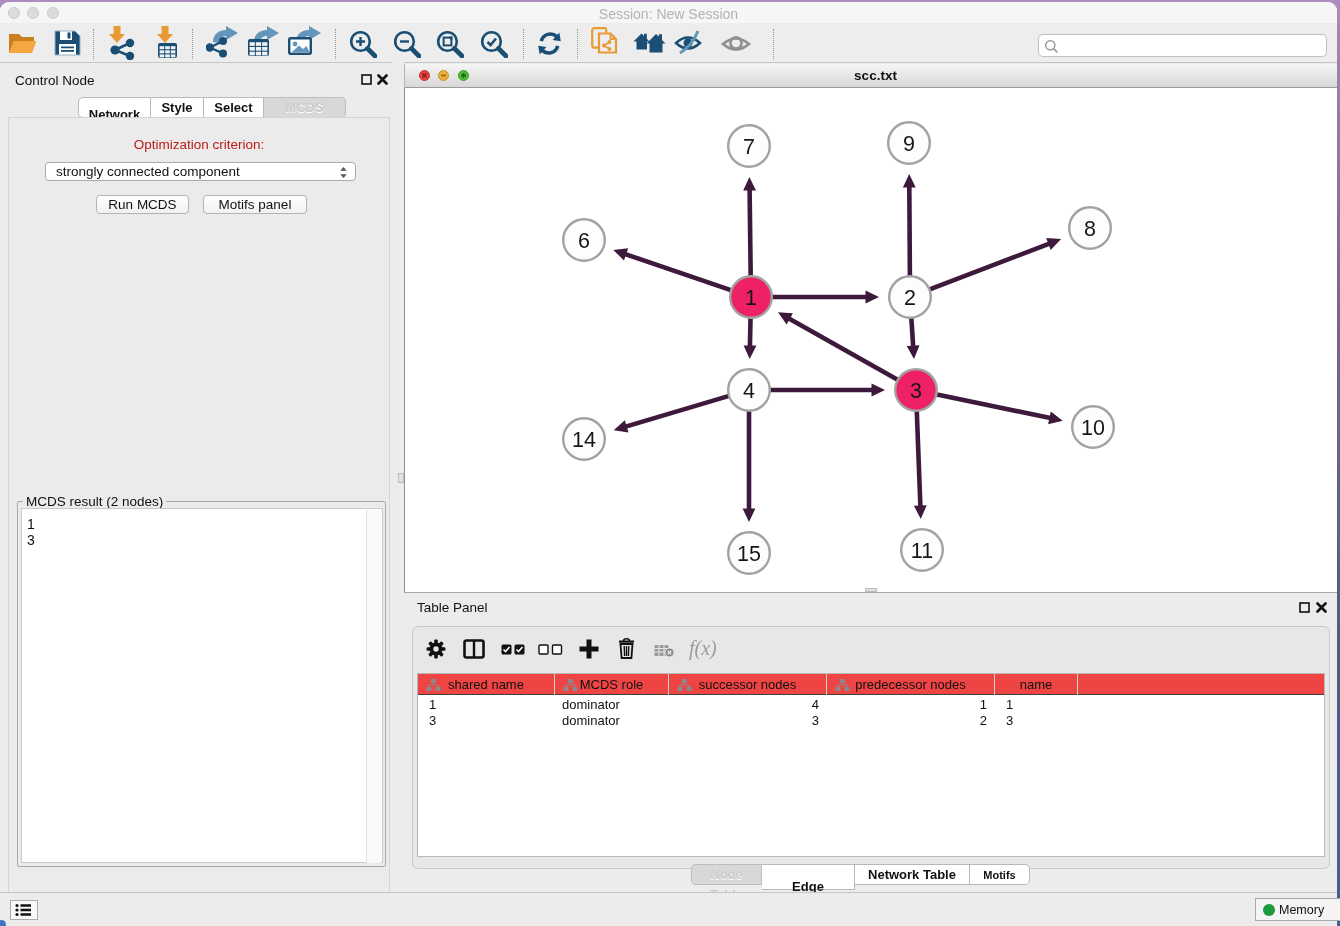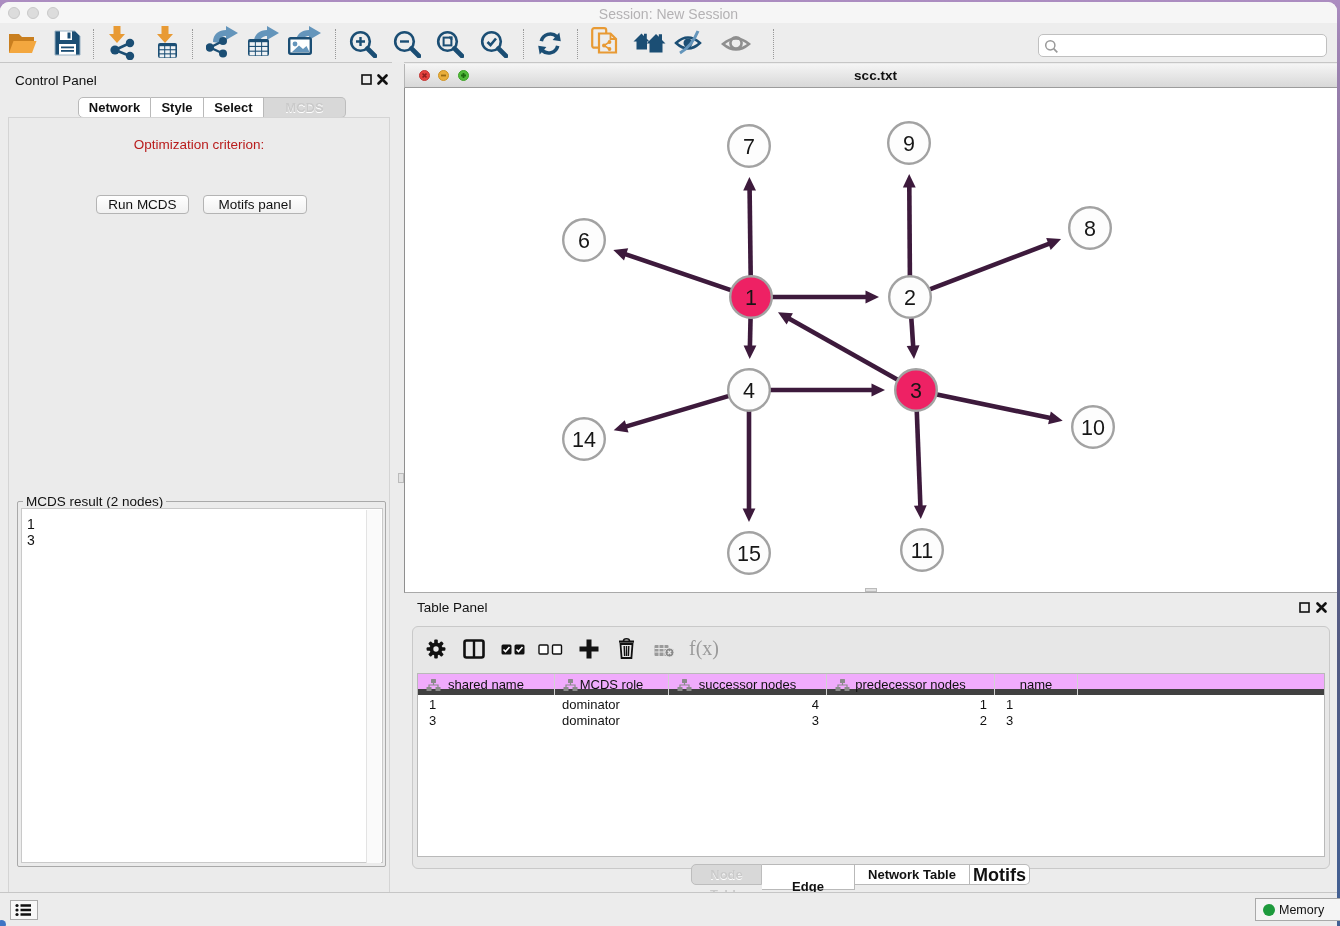--- a/index.html
+++ b/index.html
@@ -36,21 +36,21 @@
 #nwin{position:absolute;left:404px;top:61px;width:933px;height:532px}
 #ntitle{position:absolute;left:0;top:1px;width:100%;height:24px;background:linear-gradient(#f5f5f5,#d8d8d8);border-bottom:1px solid #9c9c9c;border-left:1px solid #b5b5b5}
 .mac{position:absolute;top:6px;width:11px;height:11px;border-radius:50%}
 #ntext{position:absolute;top:4px;width:100%;text-align:center;font-size:13.5px;font-weight:bold;color:#111}
 #ncanvas{position:absolute;left:0;top:25px;width:933px;height:505px;background:#fff;border-left:1px solid #8f8f8f;border-bottom:1px solid #a9a9a9}
 
 #tpanel{position:absolute;left:404px;top:591px;width:933px;height:301px;background:#ececec}
 #tphead{position:absolute;left:13px;top:7px;font-size:13.5px;color:#111}
 #tbox{position:absolute;left:8px;top:33px;width:918px;height:243px;background:#e7e7e7;border:1px solid #c9c9c9;border-radius:6px}
 #ttable{position:absolute;left:4px;top:46px;width:908px;height:184px;background:#fff;border:1px solid #b9b9b9}
-#thead{position:absolute;left:0;top:0;width:100%;height:21px;background:#f0abfc;border-bottom:6px solid #404040;font-size:13px;color:#111}
+#thead{position:absolute;left:0;top:0;width:100%;height:21px;background:#ef4444;border-bottom:1px solid #404040;font-size:13px;color:#111}
 .th{position:absolute;top:0;height:21px;border-right:1px solid #d2d2d2;text-align:center;line-height:21px}
 .row{position:absolute;font-size:13px;color:#111;height:16px;line-height:16px}
 .cell{position:absolute}
 .btabs{position:absolute;display:flex;height:21px}
 
 #status{position:absolute;left:0;top:890px;width:1337px;height:34px;background:#ececec;border-top:1px solid #c6c6c6}
 #memb{position:absolute;left:1255px;top:5px;width:97px;height:23px;background:#f4f4f4;border:1px solid #a9a9a9;font-size:12.5px;color:#111}
 #listb{position:absolute;left:10px;top:7px;width:28px;height:20px;background:#f8f8f8;border:1px solid #ababab}
 </style></head>
 <body>
@@ -192,35 +192,39 @@
 <div class="tsep" style="left:577px"></div>
 <div class="tsep" style="left:773px"></div>
 <div id="search">
         <svg style="position:absolute;left:5px;top:4px" width="15" height="15" viewBox="0 0 15 15">
           <circle cx="6.3" cy="6.3" r="4.6" fill="none" stroke="#999" stroke-width="1.5"></circle>
           <path d="M9.7 9.7 L13.3 13.3" stroke="#999" stroke-width="1.7"></path>
         </svg>
       </div>
     </div>
 <div id="cpanel">
-  <div id="cphead">Control Panel</div>
+  <div id="cphead">Control Node</div>
   <svg class="winicon" style="left:361px" width="11" height="11" viewBox="0 0 11 11">
         <rect x="1" y="1" width="9" height="9" fill="none" stroke="#111" stroke-width="1.6"></rect>
       </svg>
   <svg class="winicon" style="left:377px" width="11" height="11" viewBox="0 0 11 11">
         <path d="M1.5 1.5 L9.5 9.5 M9.5 1.5 L1.5 9.5" stroke="#111" stroke-width="2.6" stroke-linecap="round"></path>
       </svg>
   <div class="tabs" style="left:78px;top:35px">
-    <div class="tab first" style="width:73px;padding:0">Network</div>
+    <div class="tab first" style="width:73px;padding:7px">Network</div>
         <div class="tab" style="width:53px;padding:0">Style</div>
         <div class="tab" style="width:60px;padding:0">Select</div>
         <div class="tab sel last" style="width:82px;padding:0">MCDS</div>
   </div>
   <div id="cpbody">
     <div id="optlabel">Optimization criterion:</div>
+    <div id="combo">strongly connected component<svg style="position:absolute;right:7px;top:3px" width="9" height="13" viewBox="0 0 9 14">
+            <path d="M1 5 L4.5 1 L8 5 Z" fill="#555"></path>
+            <path d="M1 9 L4.5 13 L8 9 Z" fill="#555"></path>
+          </svg></div>
     <div class="btn" style="left:87px;top:77px;width:93px">Run MCDS</div>
     <div class="btn" style="left:194px;top:77px;width:104px">Motifs panel</div>
     <div id="fieldset">
       <div id="legend">MCDS result (2 nodes)</div>
       <div id="resultbox">
             <div class="txt">1<br>3</div>
             <div id="rscroll"></div>
           </div>
     </div>
   </div>
@@ -350,21 +354,21 @@
 <path d="M6.2 8 L6.6 18 M8.5 8 L8.5 18 M10.8 8 L10.4 18" stroke="#111" stroke-width="1.4"></path>
         </svg>
 <svg style="position:absolute;left:241px;top:17px" width="21" height="14" viewBox="0 0 21 14">
           <rect x="0.5" y="1" width="14" height="11" rx="1" fill="#9a9a9a"></rect>
           <g stroke="#e7e7e7" stroke-width="1">
             <path d="M0.5 4.5 H14.5 M0.5 8 H14.5 M5 1 V12 M10 1 V12"></path>
           </g>
 <circle cx="15.5" cy="8.5" r="4.5" fill="#8a8a8a" stroke="#e7e7e7" stroke-width="1"></circle>
           <path d="M13.8 6.8 L17.2 10.2 M17.2 6.8 L13.8 10.2" stroke="#e7e7e7" stroke-width="1.3"></path>
         </svg>
-<div style="position:absolute;left:276px;top:10px;font-family:'Liberation Serif',serif;font-size:20px;color:#9a9a9a">f(x)</div>
+<div style="position:absolute;left:276px;top:10px;font-family:'Liberation Serif',serif;font-style:italic;font-size:20px;color:#9a9a9a">f(x)</div>
     <div id="ttable">
       <div id="thead">
             <div class="th" style="left:0px;width:137px"><svg style="position:absolute;top:5px;left:8px" width="15" height="12" viewBox="0 0 15 12">
                 <g fill="#8a8a8a">
                   <rect x="5" y="0" width="5" height="4" rx="0.5"></rect>
                   <rect x="0.5" y="8" width="5" height="4" rx="0.5"></rect>
                   <rect x="9.5" y="8" width="5" height="4" rx="0.5"></rect>
                   <path d="M7.5 4 V6 M3 8 V6 H12 V8" stroke="#8a8a8a" stroke-width="1.2" fill="none"></path>
                 </g>
               </svg>shared name</div>
@@ -407,21 +411,21 @@
             <span class="cell" style="left:251px;width:150px;text-align:right">3</span>
             <span class="cell" style="left:409px;width:160px;text-align:right">2</span>
             <span class="cell" style="left:588px">3</span>
           </div>
     </div>
   </div>
   <div class="btabs" style="left:287px;top:271px">
     <div class="tab first sel" style="font-size:13px;width:71px;padding:0">Node Table</div>
     <div class="tab" style="font-size:13px;width:93px;padding:12px">Edge Table</div>
     <div class="tab" style="font-size:13px;width:115px;padding:0">Network Table</div>
-    <div class="tab last" style="font-size:18px;width:60px;padding:0">Motifs</div>
+    <div class="tab last" style="font-size:11px;width:60px;padding:0">Motifs</div>
   </div>
 </div>
 <div id="status">
   <div id="listb"><svg width="18" height="14" style="margin:2px 4px" viewBox="0 0 18 14">
           <circle cx="2" cy="2.5" r="1.6" fill="#111"></circle>
           <circle cx="2" cy="7" r="1.6" fill="#111"></circle>
           <circle cx="2" cy="11.5" r="1.6" fill="#111"></circle>
           <path d="M5.5 2.5 H16 M5.5 7 H16 M5.5 11.5 H16" stroke="#111" stroke-width="2.6"></path>
         </svg></div>
   <div id="memb"><span style="display:inline-block;width:12px;height:12px;border-radius:50%;background:#1d9a3c;margin:5px 4px -2px 7px"></span>Memory</div>

